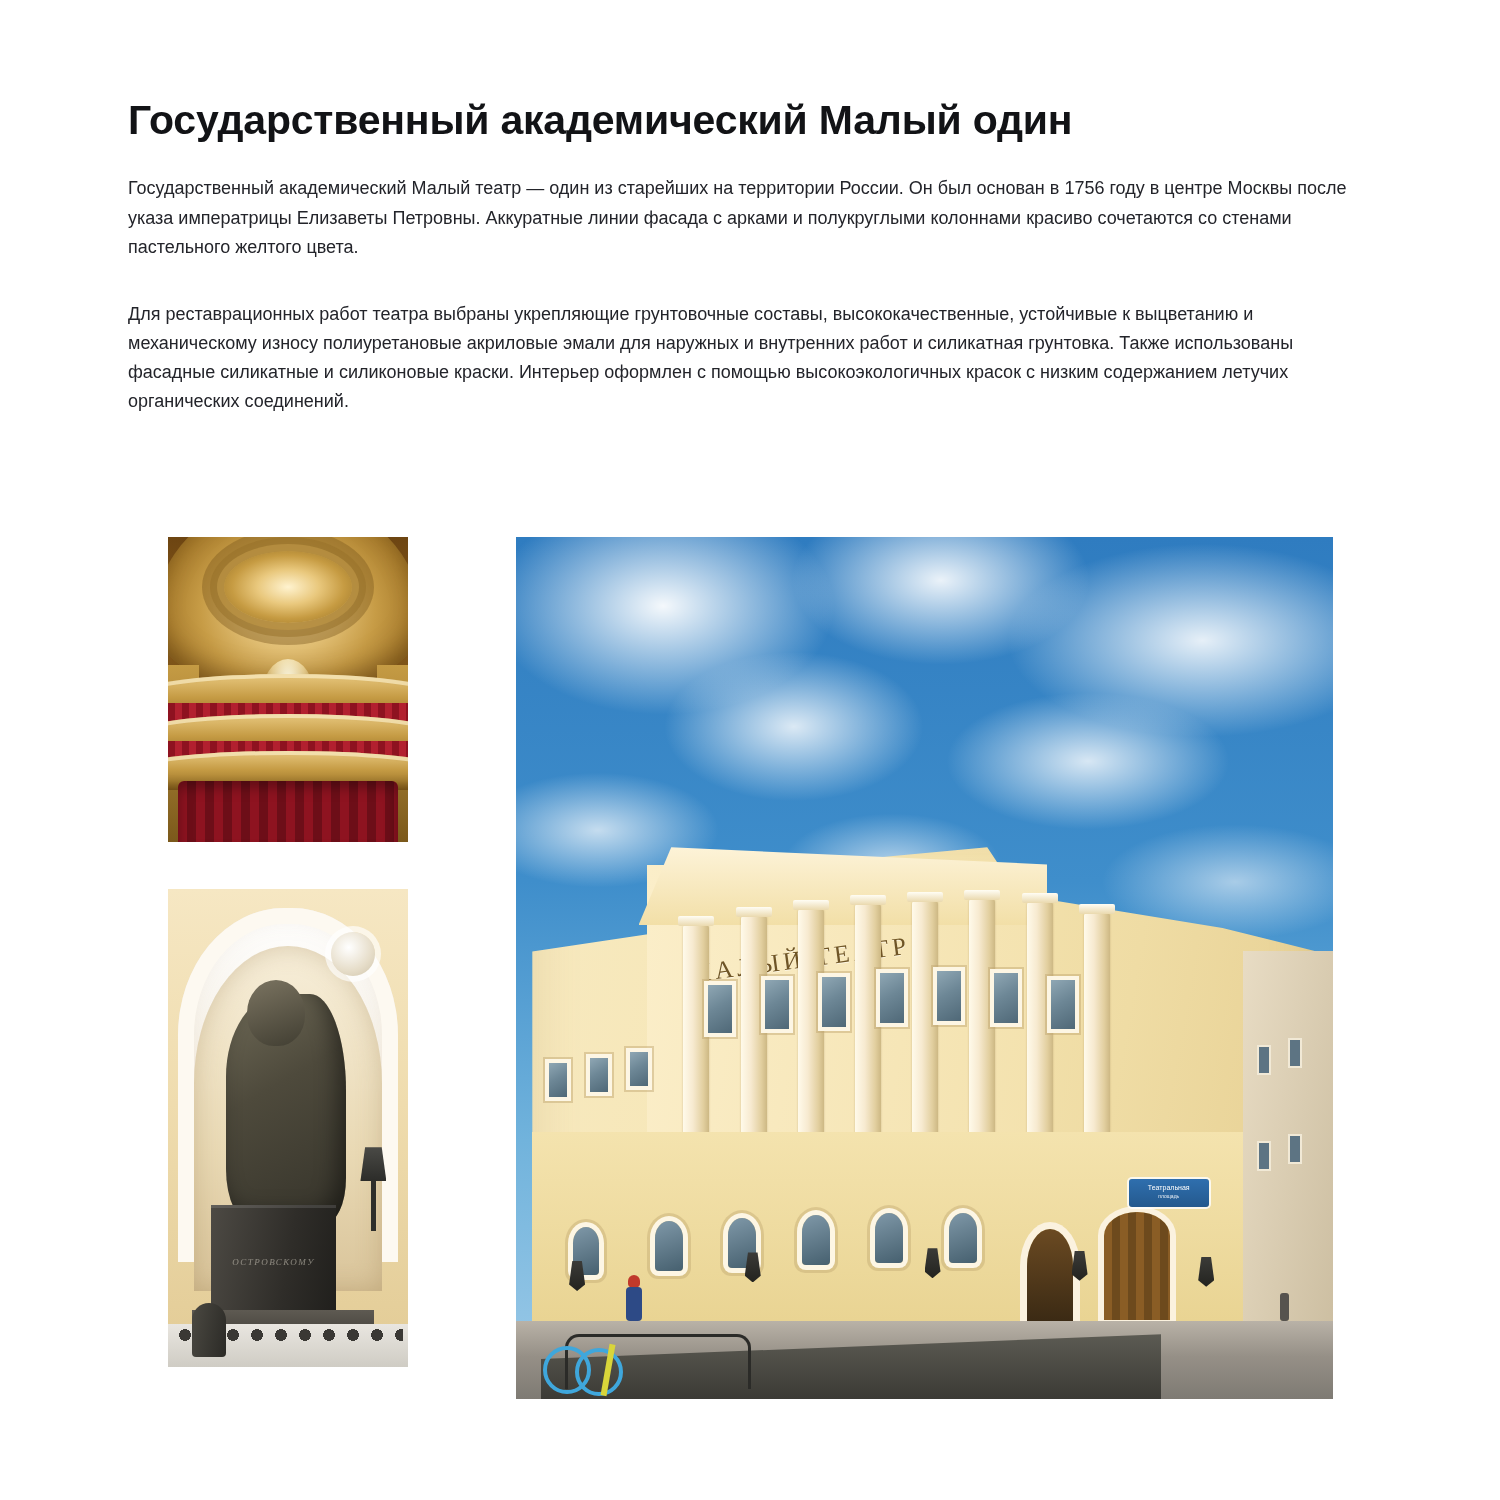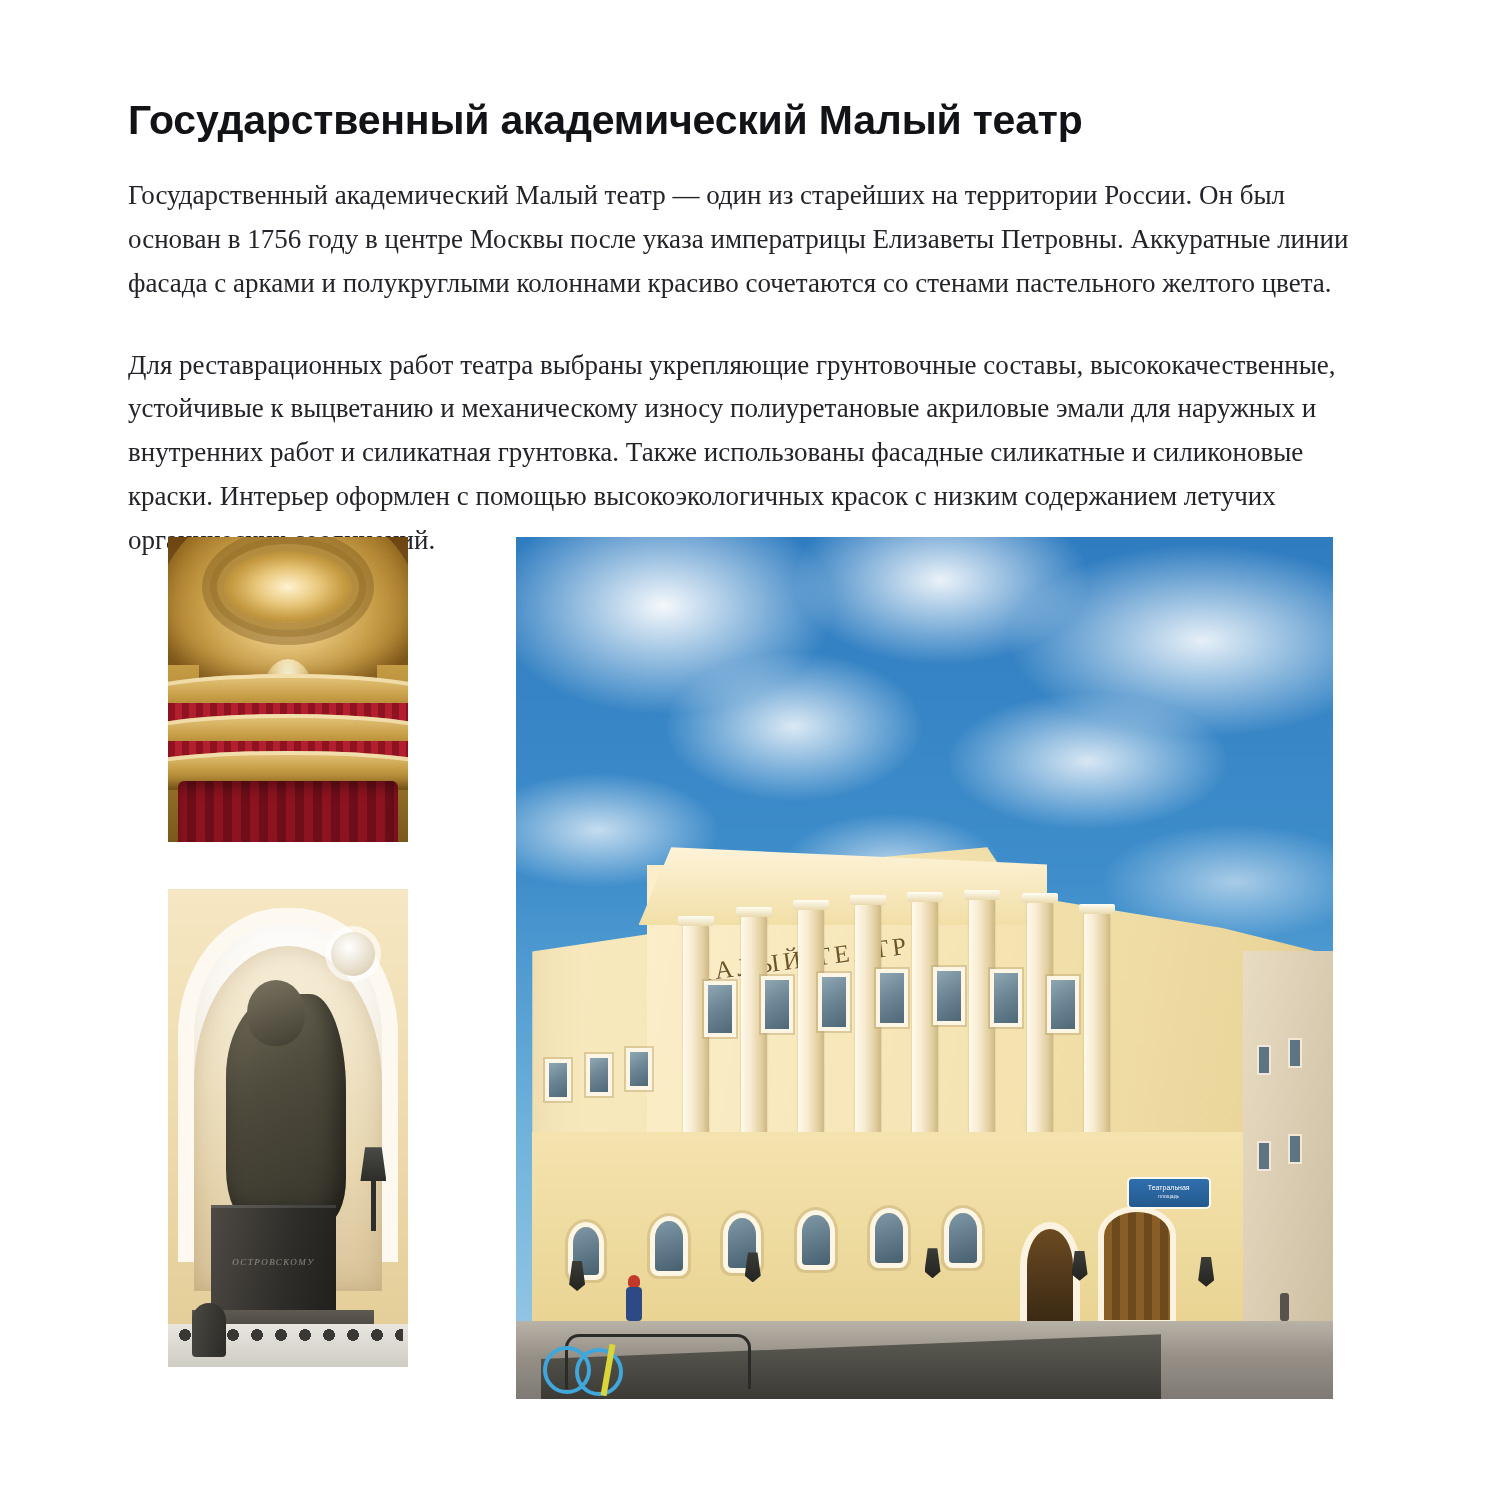--- a/index.html
+++ b/index.html
@@ -23,26 +23,25 @@
   }
   .page-title {
     font-size: 41px;
     line-height: 1.18;
     font-weight: 700;
     letter-spacing: -0.2px;
     margin: 0 0 30px 0;
     color: #121316;
   }
   .body-copy {
-    font-size: 27px;
+    font-size: 18px;
     line-height: 1.62;
     color: #23242a;
     margin: 0;
     max-width: 1255px;
-    font-family: Liberation Serif, serif;
   }
   .body-copy + .body-copy {
     margin-top: 38px;
   }
 
   
   .gallery {
     position: absolute;
     left: 128px;
     top: 521px;
@@ -345,21 +344,21 @@
   .facade .person {
     position: absolute; right: 5.4%; bottom: 9%; width: 9px; height: 28px;
     background: #56534e; border-radius: 3px;
   }
 </style>
 </head>
 <body>
 
 <div class="page">
 
-  <h1 class="page-title">Государственный академический Малый театр</h1>
+  <h1 class="page-title">Государственный академический Малый один</h1>
 
   <p class="body-copy">Государственный академический Малый театр — один из старейших на территории России. Он был основан в 1756 году в центре Москвы после указа императрицы Елизаветы Петровны. Аккуратные линии фасада с арками и полукруглыми колоннами красиво сочетаются со стенами пастельного желтого цвета.</p>
   <p class="body-copy">Для реставрационных работ театра выбраны укрепляющие грунтовочные составы, высококачественные, устойчивые к выцветанию и механическому износу полиуретановые акриловые эмали для наружных и внутренних работ и силикатная грунтовка. Также использованы фасадные силикатные и силиконовые краски. Интерьер оформлен с помощью высокоэкологичных красок с низким содержанием летучих органических соединений.</p>
 
   <div class="gallery">
 
     <div class="gallery-left">
 
       <figure class="photo photo-hall hall">
         <div class="ceiling"></div>

